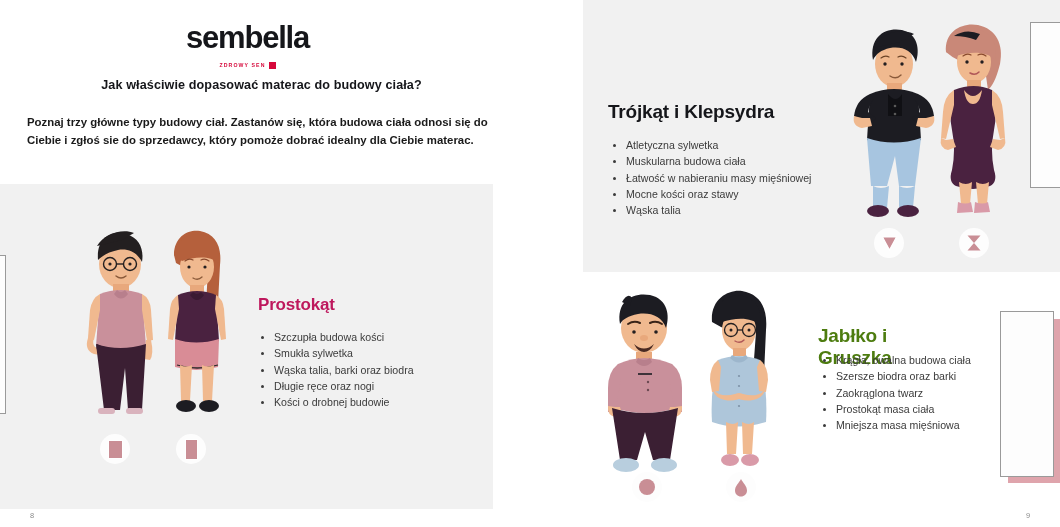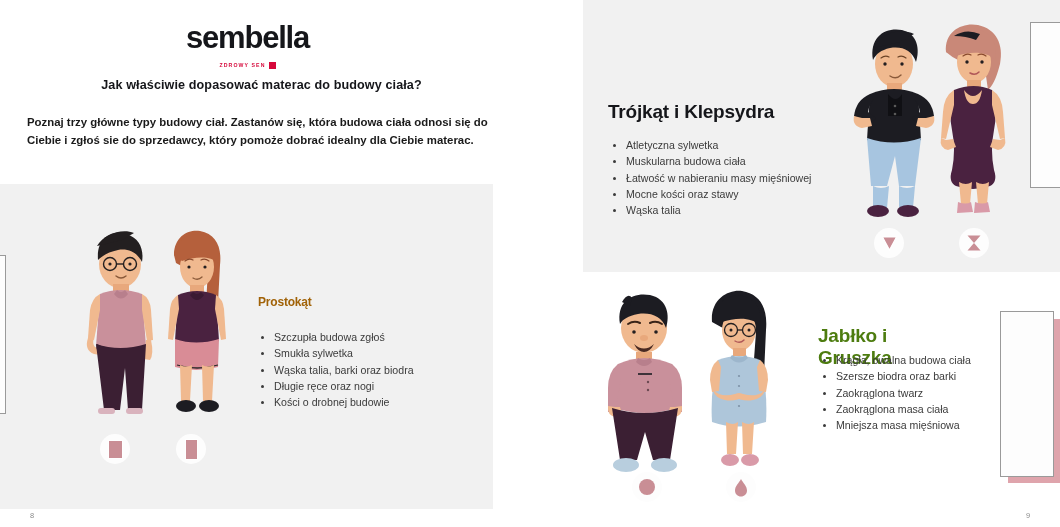--- a/index.html
+++ b/index.html
@@ -37,21 +37,21 @@
     position:absolute; left:0; top:184px; width:493px; height:325px; background:#f1f1f1;
   }
   
   .frame-left {
     position:absolute; left:-38px; top:255px; width:44px; height:159px;
     border:1.2px solid #9a9a9a; background:#fdfdfd;
   }
 
   .left-title {
     position:absolute; left:258px; top:295px;
-    font-size:12px; font-weight:800; color:#a16207; letter-spacing:-.2px;
+    font-size:17px; font-weight:800; color:#be185d; letter-spacing:-.2px;
   }
   .bullets { list-style:none; }
   .bullets li {
     position:relative; padding-left:16px;
     font-size:10.6px; color:#3b3b3b; line-height:1.54; white-space:nowrap;
   }
   .bullets li:before {
     content:""; position:absolute; left:3px; top:7px;
     width:3px; height:3px; border-radius:50%; background:#3b3b3b;
   }
@@ -159,21 +159,21 @@
 
     <div class="badge" style="left:100px; top:434px;">
       <span class="sq-outline"></span>
     </div>
     <div class="badge" style="left:176px; top:434px;">
       <span class="sq-outline2"></span>
     </div>
 
     <div class="left-title">Prostokąt</div>
     <ul class="bullets left-bullets">
-      <li>Szczupła budowa zgłoś</li>
+      <li>Szczupła budowa kości</li>
       <li>Smukła sylwetka</li>
       <li>Wąska talia, barki oraz biodra</li>
       <li>Długie ręce oraz nogi</li>
       <li>Kości o drobnej budowie</li>
     </ul>
 
     <div class="pagenum-left">8</div>
   </div>
 
   <div>
@@ -316,20 +316,20 @@
       <svg width="16" height="19" viewBox="0 0 16 19">
         <path d="M8 1 C10 5 14 8 14 12.5 C14 16 11.3 18.5 8 18.5 C4.7 18.5 2 16 2 12.5 C2 8 6 5 8 1Z" fill="#c98e95"></path>
       </svg>
     </div>
 
     <div class="br-title">Jabłko i Gruszka</div>
     <ul class="bullets br-bullets">
       <li>Krągła, owalna budowa ciała</li>
       <li>Szersze biodra oraz barki</li>
       <li>Zaokrąglona twarz</li>
-      <li>Zaokrąglona masa ciała</li>
+      <li>Prostokąt masa ciała</li>
       <li>Mniejsza masa mięśniowa</li>
     </ul>
 
     <div class="pagenum-right">9</div>
   </div>
 
 </div>
 
 </body></html>

